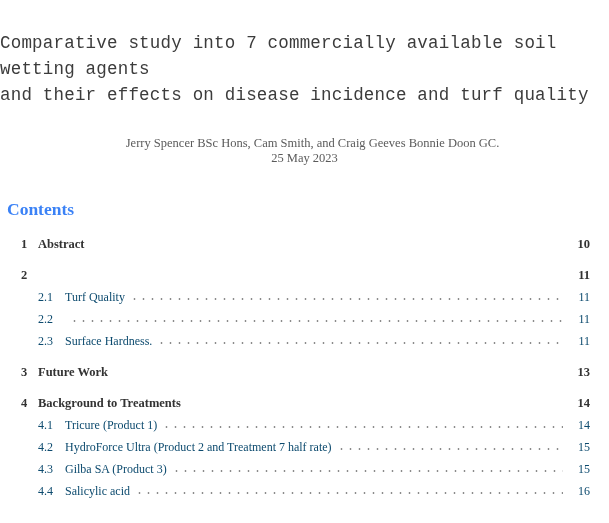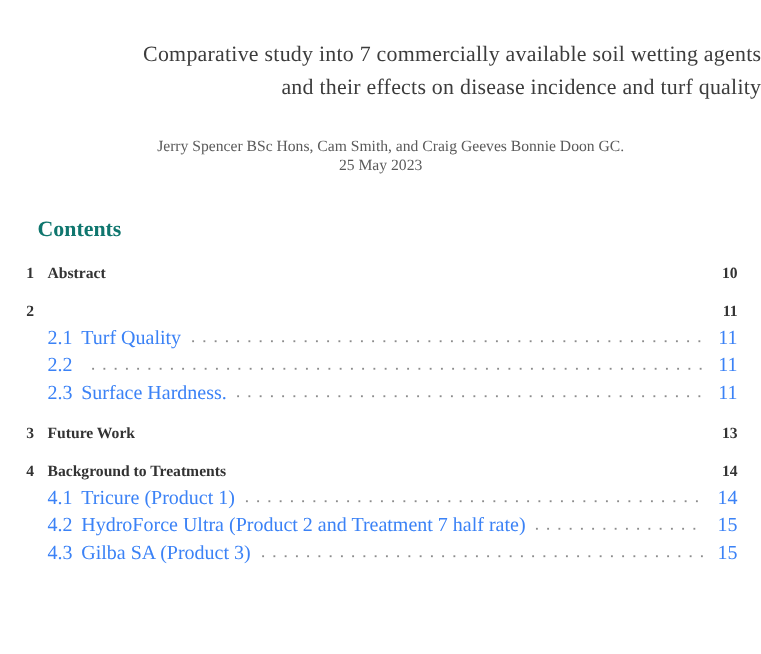--- a/index.html
+++ b/index.html
@@ -13,46 +13,47 @@
   }
   .page {
     position: relative;
     width: 609px;
     height: 523px;
     background: #ffffff;
     color: #3a3a3a;
   }
   .doc-title {
     margin-top: 30px;
-    text-align: right;
+    text-align: left;
     font-size: 17.5px;
     line-height: 26px;
     color: #3c3c3c;
     letter-spacing: 0.2px;
+    font-family: Liberation Mono, monospace;
   }
   .doc-authors {
     margin-top: 28px;
     text-align: center;
     font-size: 12.5px;
     line-height: 15px;
     color: #5a5a5a;
     padding-left: 16px;
   }
   .doc-date {
     text-align: center;
     font-size: 12.5px;
     line-height: 15px;
     color: #5a5a5a;
   }
   .contents-heading {
-    margin: 32px 0 0 30px;
+    margin: 32px 0 0 7px;
     font-size: 17.5px;
     line-height: 22px;
     font-weight: bold;
-    color: #0f766e;
+    color: #3b82f6;
   }
   .toc {
     margin: 0 19px 0 21px;
   }
   .toc-row {
     display: flex;
     align-items: stretch;
     height: 14px;
     line-height: 14px;
   }
@@ -60,22 +61,22 @@
     margin-top: 17px;
     font-weight: bold;
     font-size: 12.5px;
     color: #333333;
   }
   .toc-row.lvl1:first-child {
     margin-top: 17px;
   }
   .toc-row.lvl2 {
     margin-top: 8px;
-    font-size: 16px;
-    color: #3b82f6;
+    font-size: 12px;
+    color: #0c4a6e;
     justify-content: center;
   }
   .toc-row .num {
     flex: 0 0 auto;
   }
   .toc-row.lvl1 .num {
     width: 17px;
   }
   .toc-row.lvl2 .num {
     width: 27px;
@@ -171,15 +172,21 @@
       <span class="label">HydroForce Ultra (Product 2 and Treatment 7 half rate)</span>
       <span class="leader"></span>
       <span class="pagenum">15</span>
     </div>
       <div class="toc-row lvl2">
       <span class="num">4.3</span>
       <span class="label">Gilba SA (Product 3)</span>
       <span class="leader"></span>
       <span class="pagenum">15</span>
     </div>
+      <div class="toc-row lvl2">
+      <span class="num">4.4</span>
+      <span class="label">Salicylic acid</span>
+      <span class="leader"></span>
+      <span class="pagenum">16</span>
+    </div>
     </div>
 
 </div>
 
 </body></html>

